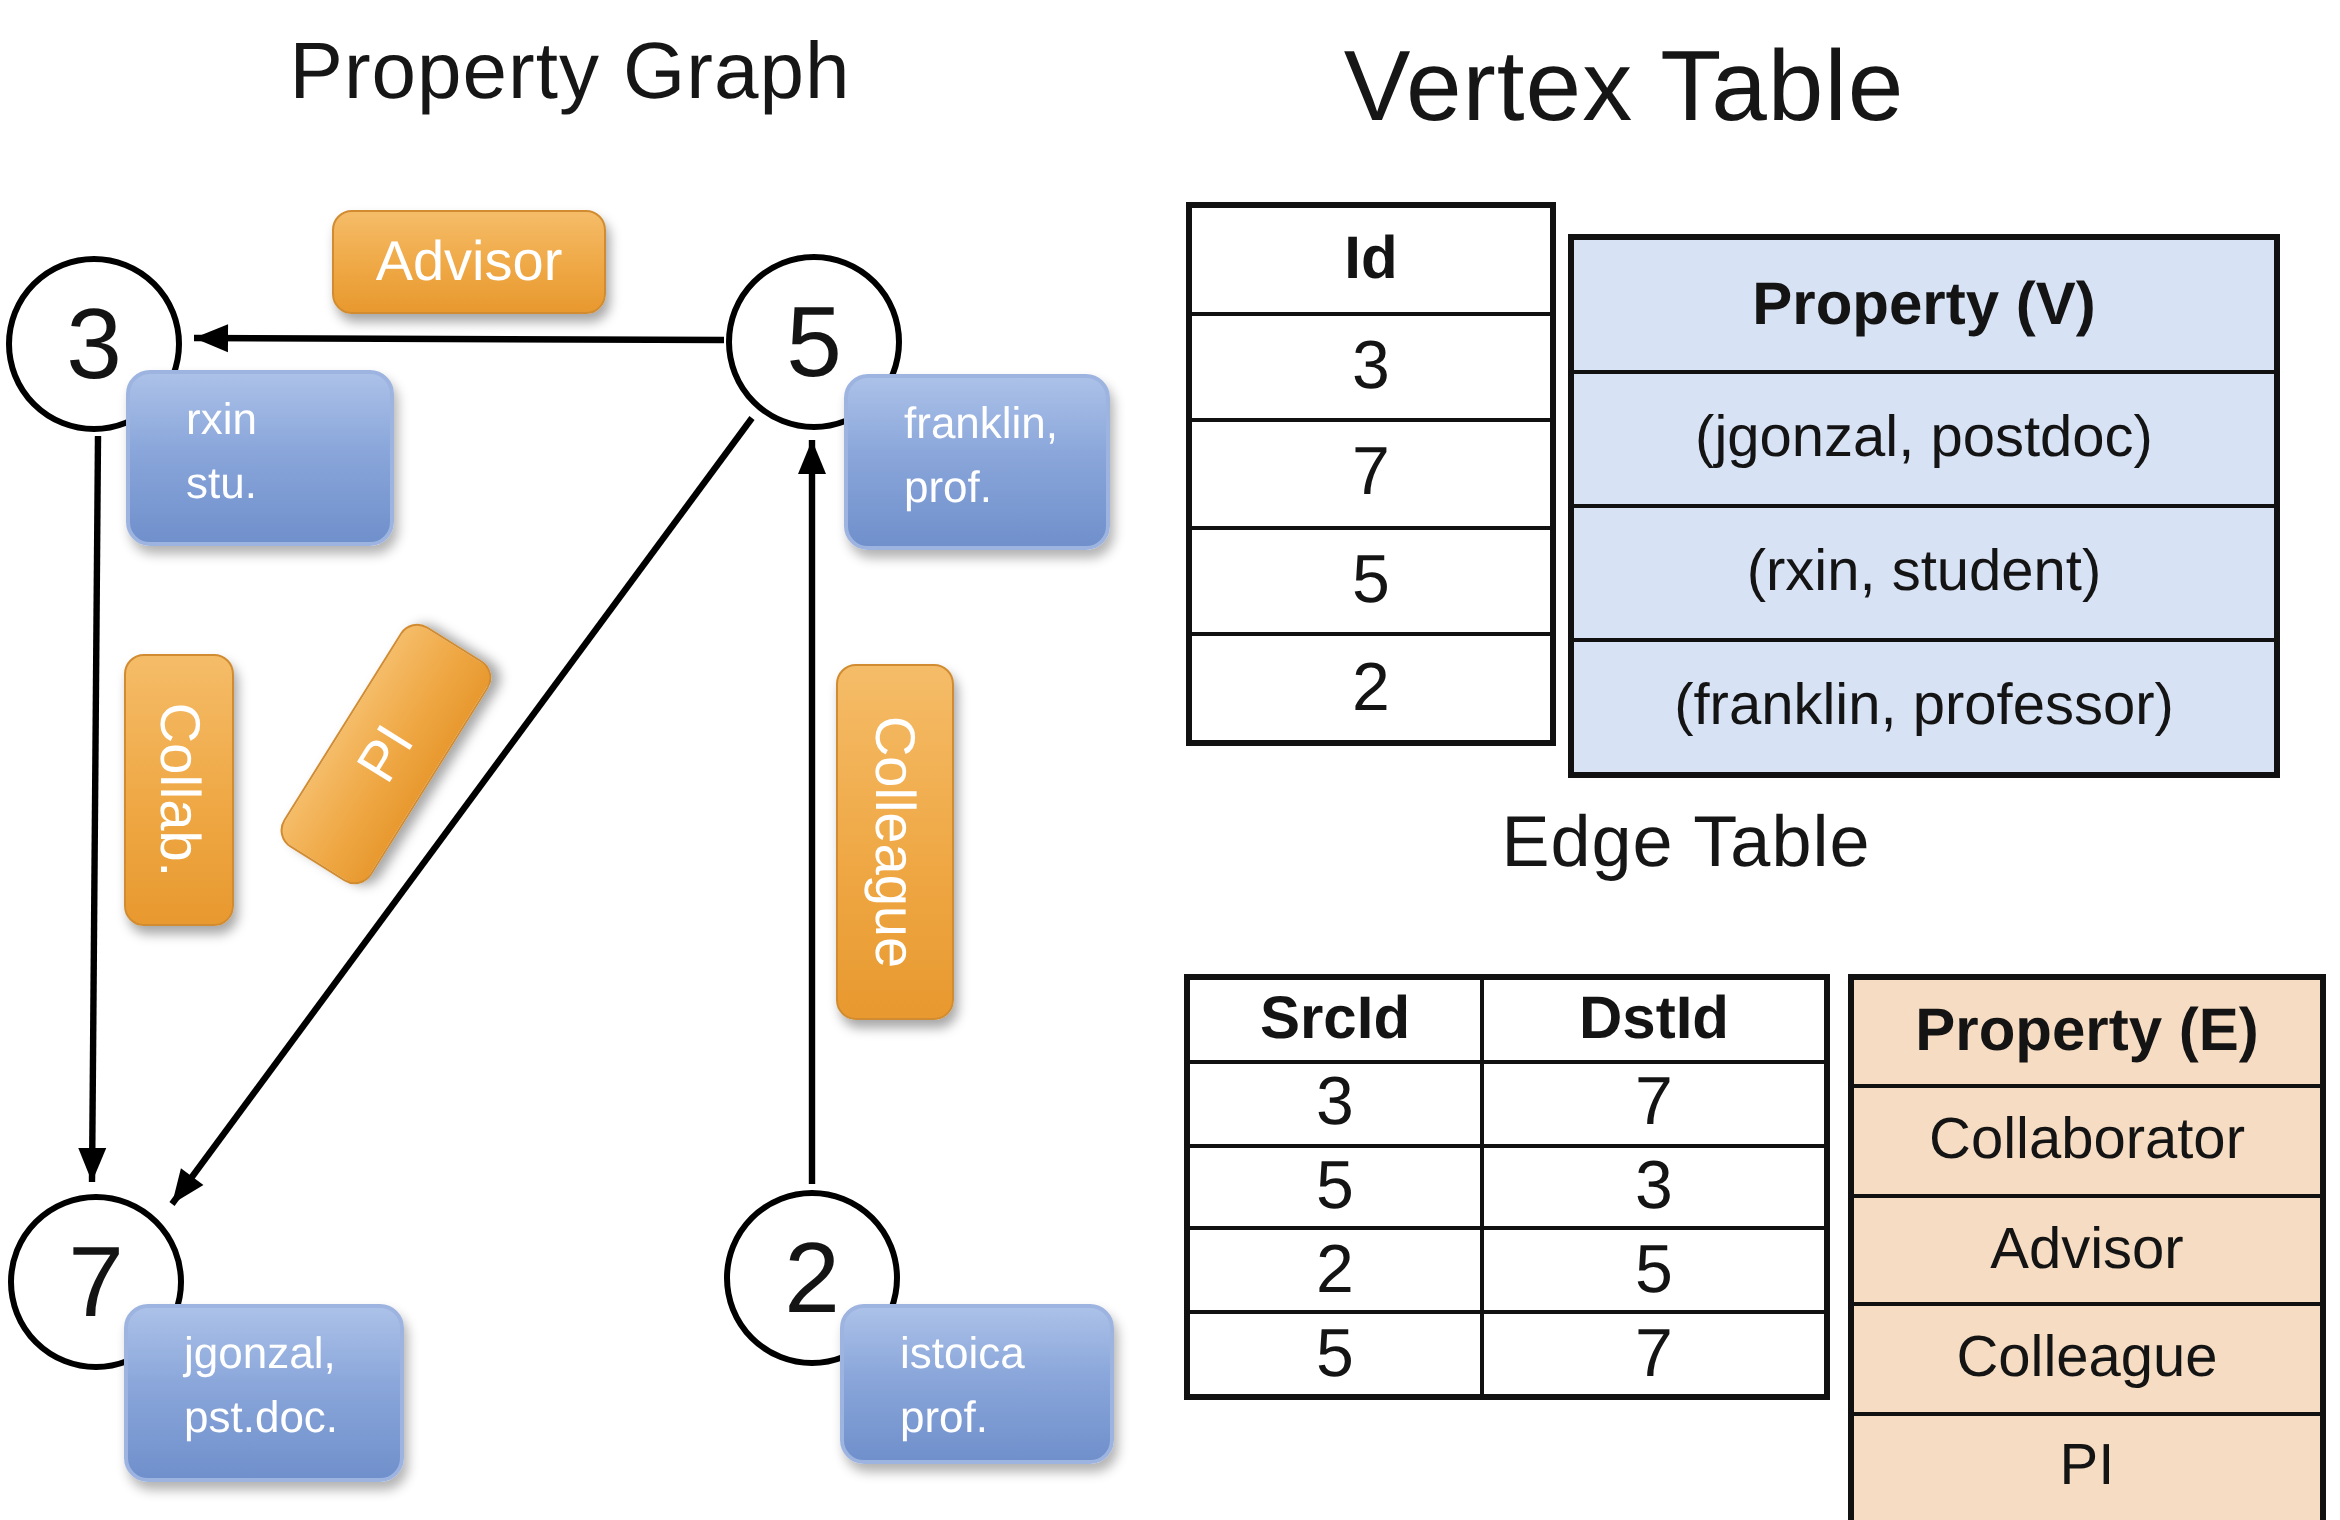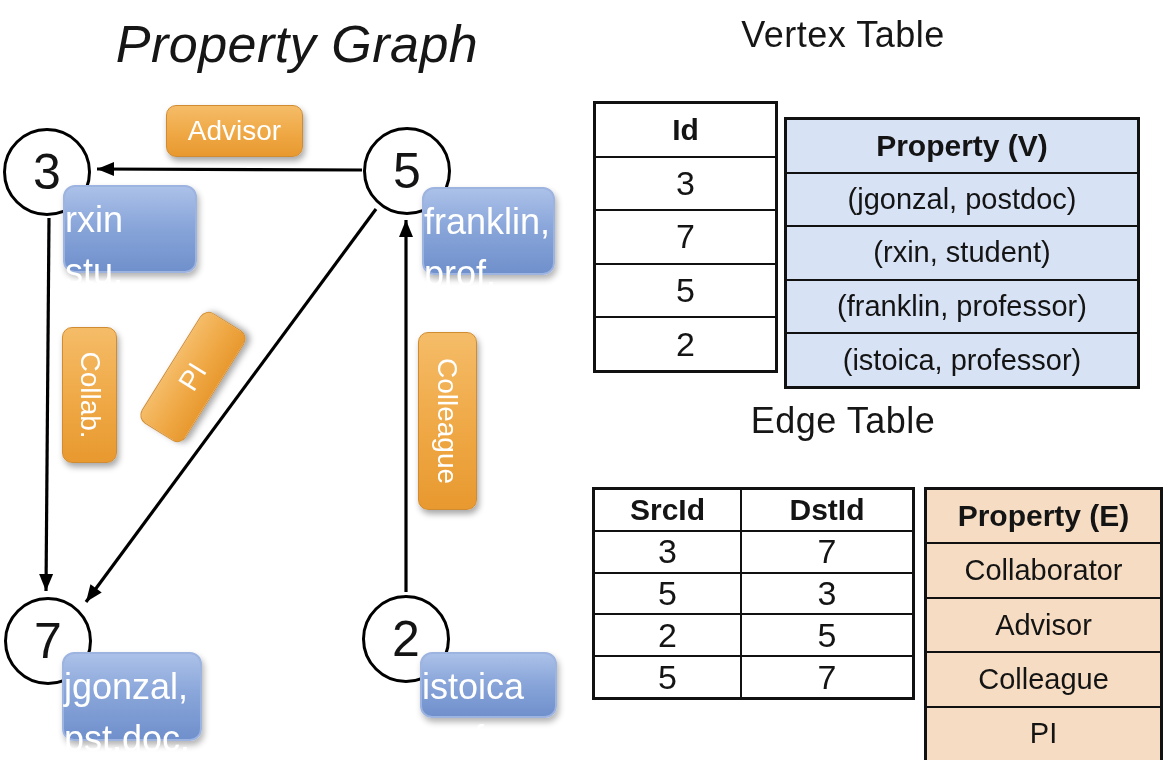--- a/index.html
+++ b/index.html
@@ -5,22 +5,22 @@
   html,body { margin:0; padding:0; background:#ffffff; }
   #canvas {
     position:relative; width:1170px; height:760px; background:#ffffff;
     overflow:hidden; color:#141414;
     font-family:"Liberation Sans", sans-serif;
   }
   .title {
     position:absolute; text-align:center; font-weight:300;
     color:#161616; letter-spacing:0.5px;
   }
-  #pg-title { left:12px; top:14px; width:570px; font-size:52px;font-style:italic; }
-  #vt-title { left:593px; top:14px; width:500px; font-size:36px; }
+  #pg-title { left:0px; top:14px; width:570px; font-size:40px; }
+  #vt-title { left:562px; top:14px; width:500px; font-size:50px; }
   #et-title { left:593px; top:400px; width:500px; font-size:36px; }
 
   
   #graph-svg { position:absolute; left:0; top:0; z-index:1; }
   .vcircle {
     position:absolute; width:88px; height:88px; box-sizing:border-box;
     border:3.5px solid #000; border-radius:50%; background:#fff;
     display:flex; align-items:center; justify-content:center;
     font-size:50px; font-weight:300; z-index:2;
   }
@@ -36,26 +36,26 @@
   #lbl-collab    { left:62px;  top:327px; width:55px;  height:136px; }
   #lbl-colleague { left:418px; top:332px; width:59px;  height:178px; }
   #lbl-pi        { left:128px; top:351px; width:130px; height:52px; transform:rotate(-58deg); }
   .vtext { transform:rotate(90deg); white-space:nowrap; }
 
   .bbox {
     position:absolute; z-index:4; box-sizing:border-box;
     background:linear-gradient(180deg,#abc1e8 0%, #8aa6da 45%, #7090cc 100%);
     border:2px solid #9db3e0; border-radius:12px;
     box-shadow:2px 4px 6px rgba(0,0,0,0.30);
-    color:#fff; font-size:36px; line-height:1.45; padding:7px 0 0 0;
+    color:#fff; font-size:22px; line-height:1.45; padding:7px 0 0 28px;
   }
   #vlbl-rxin     { left:63px;  top:185px; width:134px; height:88px; }
   #vlbl-franklin { left:422px; top:187px; width:133px; height:88px; }
   #vlbl-jgonzal  { left:62px;  top:652px; width:140px; height:89px; }
-  #vlbl-istoica  { left:420px; top:652px; width:137px; height:66px; }
+  #vlbl-istoica  { left:420px; top:652px; width:137px; height:80px; }
 
   
   .subtable {
     position:absolute; box-sizing:border-box; border:3px solid #111;
     display:flex; flex-direction:column; background:#fff;
   }
   .subtable .trow { flex:1; border-top:2px solid #111; display:flex; }
   .subtable .trow:first-child { border-top:none; }
   .cell {
     display:flex; align-items:center; justify-content:center;
@@ -159,23 +159,20 @@
       </div>
     <div class="trow">
         <div class="cell">(jgonzal, postdoc)</div>
       </div>
     <div class="trow">
         <div class="cell">(rxin, student)</div>
       </div>
     <div class="trow">
         <div class="cell">(franklin, professor)</div>
       </div>
-    <div class="trow">
-        <div class="cell">(istoica, professor)</div>
-      </div>
   </div>
 
   <div class="subtable twocol" id="et-ids">
     <div class="trow">
       <div class="cell hdr src">SrcId</div>
       <div class="cell hdr dst">DstId</div>
     </div>
     <div class="trow">
       <div class="cell num src">3</div>
       <div class="cell num dst">7</div>

